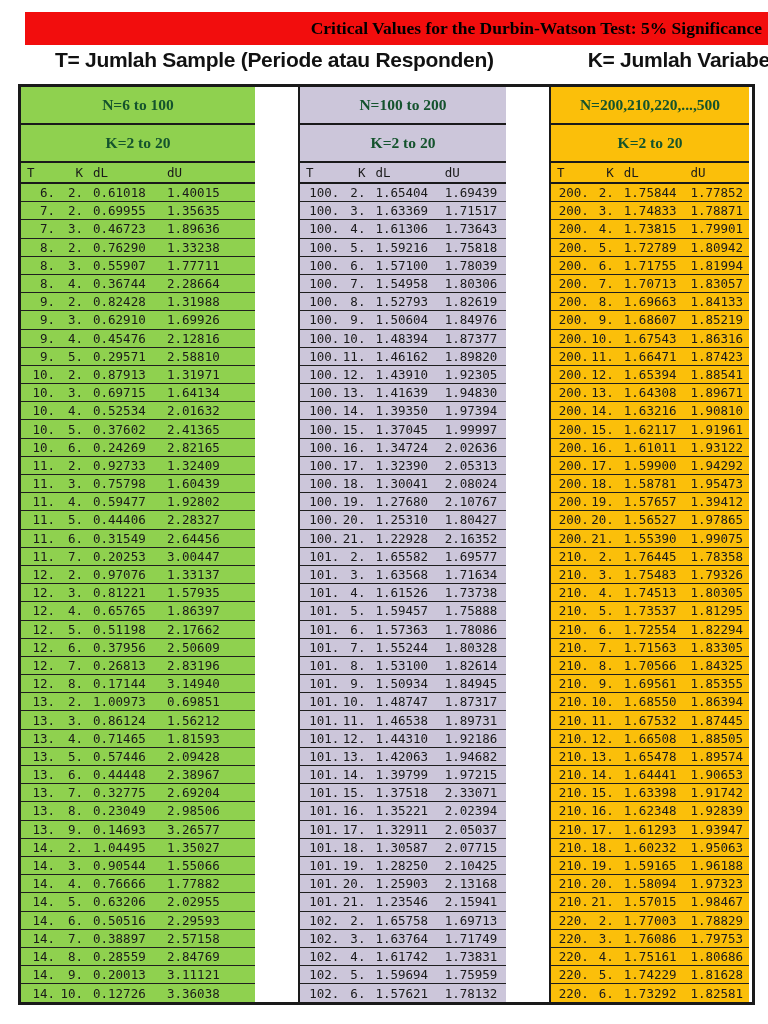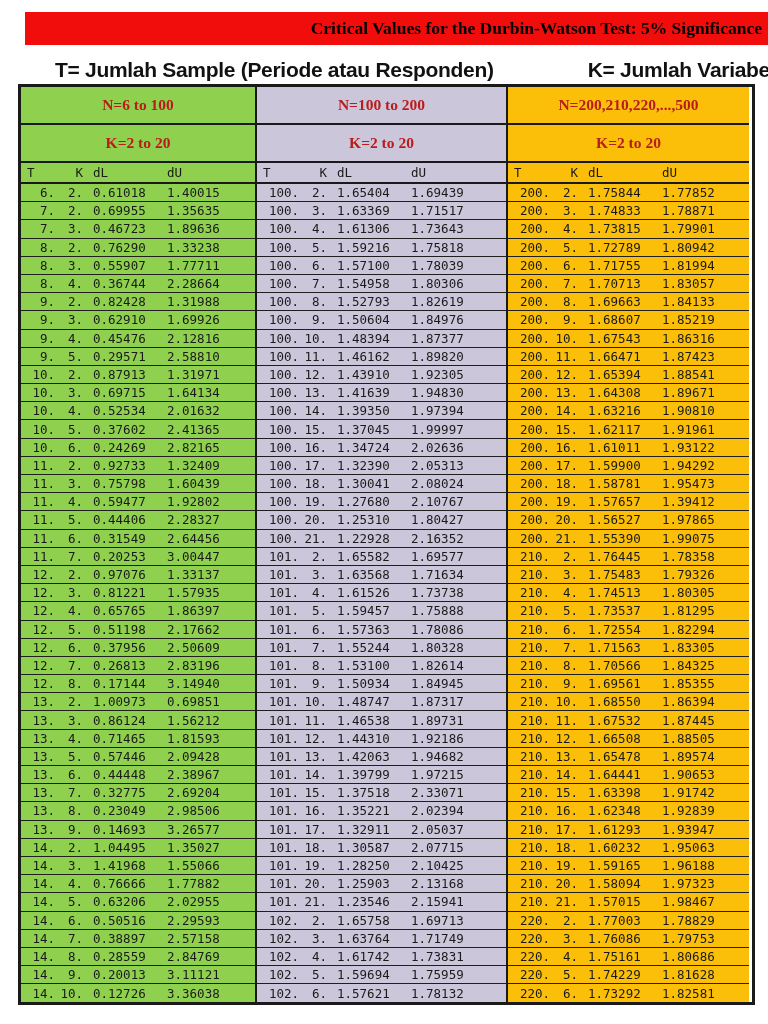--- a/index.html
+++ b/index.html
@@ -18,48 +18,48 @@
   .banner span{
     color:#000000;
     font-family:"Liberation Serif", serif;
     font-weight:bold;
     font-size:17.5px;
     padding-right:6px;
     white-space:nowrap;
   }
   .subtitle{
     position:absolute;left:0;top:48px;right:0;height:34px;
-    display:flex;align-items:flex-end;justify-content:space-between;
+    display:flex;align-items:flex-start;justify-content:space-between;
   }
   .subtitle .left{
     margin-left:55px;
     font-weight:bold;font-size:21px;color:#111;
     letter-spacing:-0.3px;white-space:nowrap;
   }
   .subtitle .right{
     margin-right:-2px;
     font-weight:bold;font-size:21px;color:#111;
     letter-spacing:-0.3px;white-space:nowrap;
   }
   .dw-table{
     position:absolute;left:18px;top:84px;
     width:737px;
     border:3px solid #1a1a1a;
     box-sizing:border-box;
     display:grid;
     grid-template-columns:234px 251px 243px;
   }
   .col{box-sizing:border-box;}
-  .col + .col{border-left:2px solid #1a1a1a;}
+  .col + .col{border-left:2px solid #1a1a1a;margin-left:43px;}
   .band{
     height:38px;box-sizing:border-box;
     border-bottom:2px solid #1a1a1a;
     display:flex;align-items:center;justify-content:center;
     font-family:"Liberation Serif", serif;
-    font-weight:bold;font-size:15.5px;color:#b91c1c;
+    font-weight:bold;font-size:15.5px;color:#14532d;
   }
   .hdr-row{
     height:21px;box-sizing:border-box;
     border-bottom:2px solid #1a1a1a;
     display:flex;align-items:center;
     font-family:"DejaVu Sans Mono", monospace;
     font-size:12.5px;color:#1a1a1a;
     padding-left:4px;
   }
   .hdr-row .hT{width:30px;text-align:left;padding-left:2px;}
@@ -321,21 +321,21 @@
       </div>
       <div class="row">
         <span class="cT">14.</span>
         <span class="cK">2.</span>
         <span class="cV">1.04495</span>
         <span class="cV">1.35027</span>
       </div>
       <div class="row">
         <span class="cT">14.</span>
         <span class="cK">3.</span>
-        <span class="cV">1.41968</span>
+        <span class="cV">0.90544</span>
         <span class="cV">1.55066</span>
       </div>
       <div class="row">
         <span class="cT">14.</span>
         <span class="cK">4.</span>
         <span class="cV">0.76666</span>
         <span class="cV">1.77882</span>
       </div>
       <div class="row">
         <span class="cT">14.</span>

